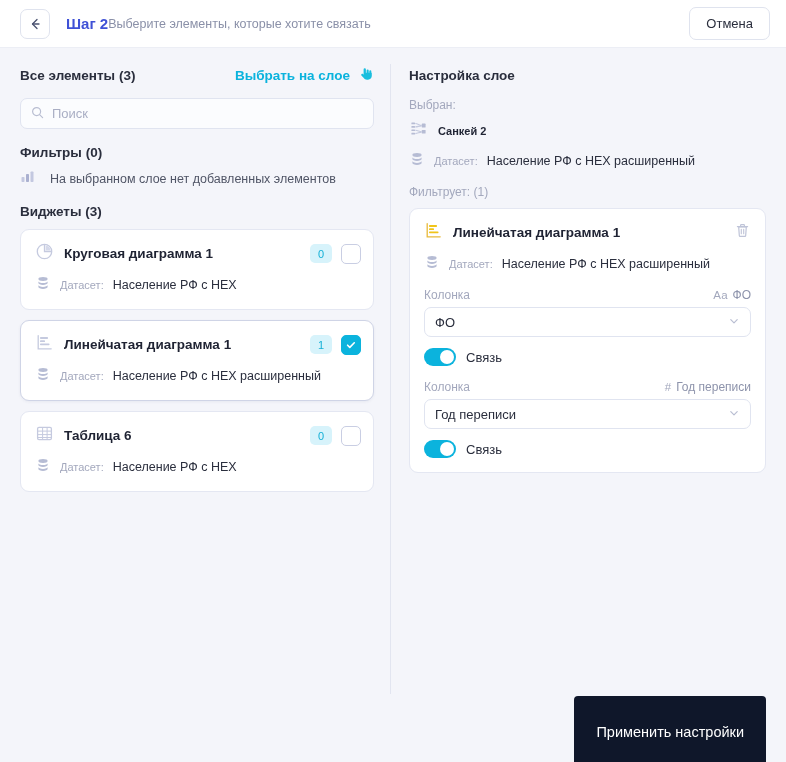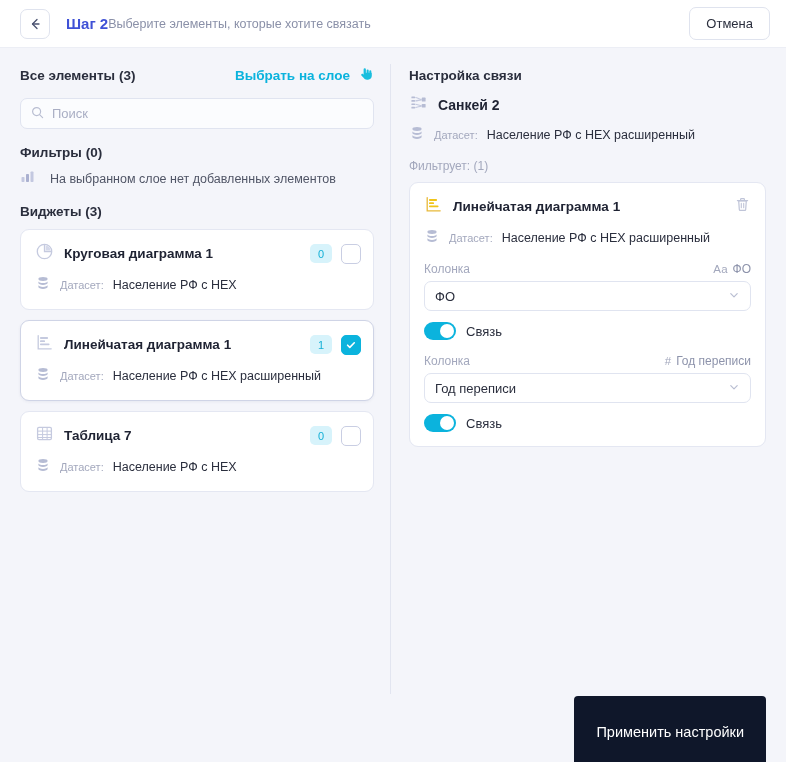--- a/index.html
+++ b/index.html
@@ -83,21 +83,21 @@
     background: #0bb3dd; border-color: #0bb3dd;
     display: flex; align-items: center; justify-content: center;
   }
   .wcard-sub { display: flex; align-items: center; gap: 9px; margin-top: 10px; }
   .sub-label { font-size: 11px; color: #a3a8bd; }
   .sub-value { font-size: 12.5px; color: #2a2e3d; }
 
   
   .r-sub { font-size: 12px; color: #a3a8bd; margin-top: 12px; }
   .r-selrow { display: flex; align-items: center; gap: 10px; margin-top: 7px; }
-  .r-selname { font-size: 14px; font-weight: 700; color: #1f2333; }
+  .r-selname { font-size: 11px; font-weight: 700; color: #1f2333; }
   .r-dsrow { display: flex; align-items: center; gap: 9px; margin-top: 9px; }
   .r-filters { font-size: 12px; color: #a3a8bd; margin-top: 14px; }
 
   .rcard {
     margin-top: 9px; background: #fff; border: 1px solid #e4e7f2; border-radius: 9px;
     padding: 12px 14px 14px 14px;
   }
   .rcard-top { display: flex; align-items: center; gap: 10px; }
   .rcard-name { font-size: 13.5px; font-weight: 700; color: #1f2333; }
   .trash { margin-left: auto; cursor: pointer; }
@@ -265,21 +265,21 @@
         </div>
 
         <div class="wcard">
           <div class="wcard-top">
             <span class="ic">
               <svg width="19" height="19" viewBox="0 0 19 19" fill="none">
                 <rect x="2.6" y="3.4" width="13.8" height="12.2" rx="1.4" stroke="#c5cadf" stroke-width="1.3"></rect>
                 <path d="M2.6 7.1h13.8M2.6 10.6h13.8M2.6 13.5h13.8M7.6 3.4v12.2M12.1 3.4v12.2" stroke="#c5cadf" stroke-width="1"></path>
               </svg>
             </span>
-            <span class="wcard-name">Таблица 7</span>
+            <span class="wcard-name">Таблица 6</span>
             <span class="wcard-right">
               <span class="badge">0</span>
               <span class="cbox"></span>
             </span>
           </div>
           <div class="wcard-sub">
             <span class="ic">
               <svg width="16" height="16" viewBox="0 0 16 16" fill="none">
                 <ellipse cx="8" cy="4" rx="4.6" ry="1.9" fill="#b6bcd4"></ellipse>
                 <path d="M3.4 6.2c0 1 2.1 1.9 4.6 1.9s4.6-.9 4.6-1.9v1.9c0 1-2.1 1.9-4.6 1.9S3.4 9.1 3.4 8.1z" fill="#b6bcd4"></path>
@@ -291,23 +291,24 @@
           </div>
         </div>
 
       </div>
     </div>
 
     <div class="divider"></div>
 
     <div class="right-pane">
       <div class="pane-head">
-        <div class="pane-title">Настройка связи</div>
-      </div>
-
+        <div class="pane-title">Настройка слое</div>
+      </div>
+
+      <div class="r-sub">Выбран:</div>
 
       <div class="r-selrow">
         <span class="ic">
           <svg width="19" height="19" viewBox="0 0 19 19" fill="none">
             <rect x="2.4" y="3.6" width="3.6" height="1.7" rx="0.5" fill="#b6bcd4"></rect>
             <rect x="2.4" y="7" width="3.6" height="1.7" rx="0.5" fill="#b6bcd4"></rect>
             <rect x="2.4" y="10.4" width="3.6" height="1.7" rx="0.5" fill="#b6bcd4"></rect>
             <rect x="2.4" y="13.7" width="3.6" height="1.7" rx="0.5" fill="#b6bcd4"></rect>
             <rect x="12.8" y="4.6" width="3.8" height="4" rx="0.6" fill="#b6bcd4"></rect>
             <rect x="12.8" y="11" width="3.8" height="3.6" rx="0.6" fill="#b6bcd4"></rect>

